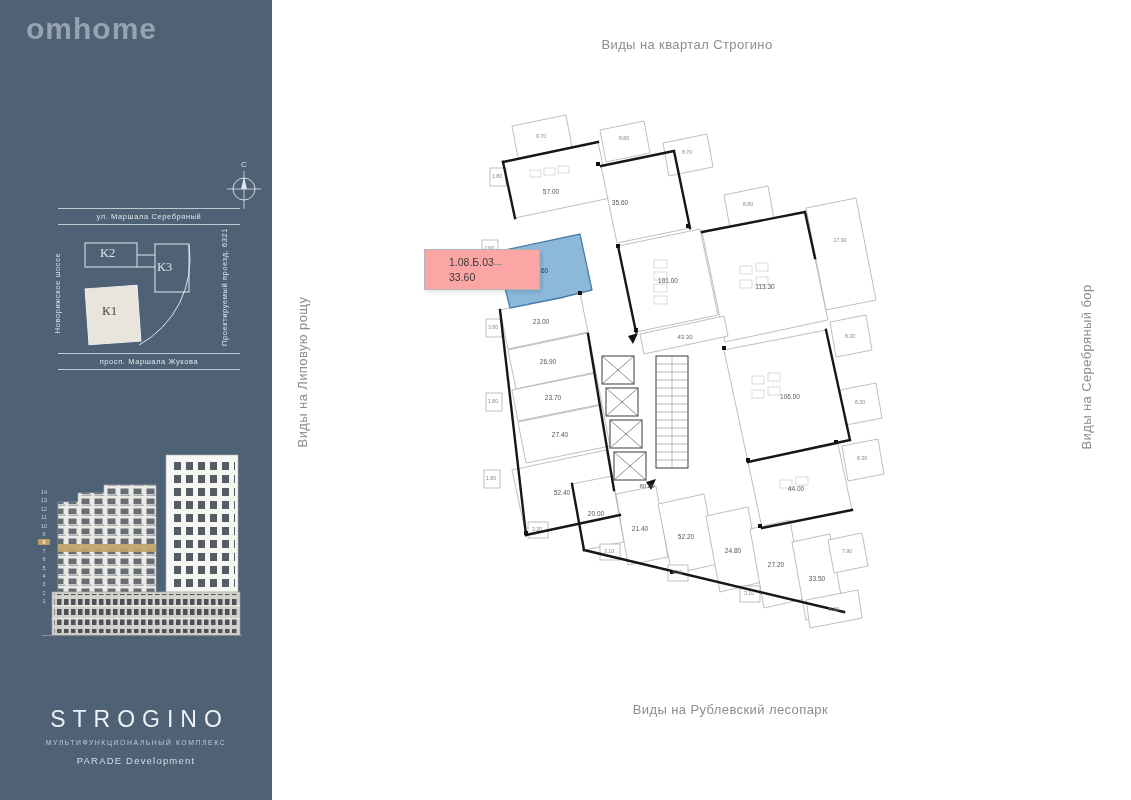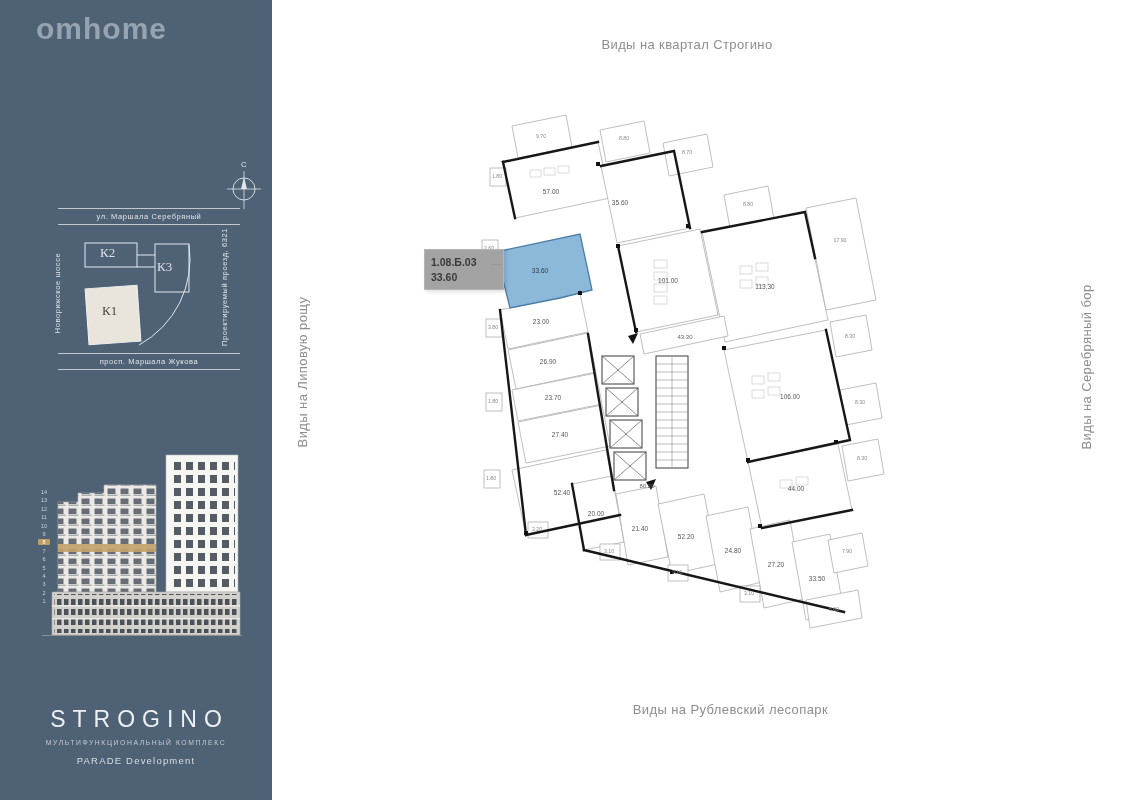--- a/index.html
+++ b/index.html
@@ -3,21 +3,21 @@
 <meta charset="utf-8">
 <style>
   html,body{margin:0;padding:0;}
   body{
     width:1131px;height:800px;position:relative;overflow:hidden;
     background:#ffffff;
     font-family:"Liberation Sans","DejaVu Sans",sans-serif;
   }
   
   .sidebar{position:absolute;left:0;top:0;width:272px;height:800px;background:var(--sidebar_bg,#4E6175);}
-  .logo{position:absolute;left:36px;top:12px;font-size:30px;font-weight:bold;color:#A9B4C0;opacity:.8;letter-spacing:1px;z-index:3;}
+  .logo{position:absolute;left:26px;top:12px;font-size:30px;font-weight:bold;color:#A9B4C0;opacity:.8;letter-spacing:1px;z-index:3;}
   .floor-title{position:absolute;left:44px;top:24px;font-size:44px;font-weight:300;color:#F2F5F8;letter-spacing:5px;z-index:2;white-space:nowrap;}
   .compass{position:absolute;left:222px;top:156px;width:44px;height:56px;}
   .street-h{position:absolute;left:58px;width:182px;text-align:center;font-size:7.5px;color:#DFE6EC;letter-spacing:.6px;
     padding:3px 0;border-top:1px solid rgba(255,255,255,.65);border-bottom:1px solid rgba(255,255,255,.65);}
   .street-top{top:208px;}
   .street-bottom{top:353px;}
   .anchor{position:absolute;width:0;height:0;}
   .anchor>span{position:absolute;white-space:nowrap;transform:translate(-50%,-50%) rotate(-90deg);display:block;}
   .street-v>span{font-size:7.5px;color:#DFE6EC;letter-spacing:.6px;}
   .sitemap-svg{position:absolute;left:75px;top:235px;width:150px;height:115px;}
@@ -30,22 +30,22 @@
   .floors span.hl{background:var(--floor_marker,#BF9E62);color:#FFFFFF;border-radius:1px;}
   .brand{position:absolute;left:0;top:706px;width:272px;text-align:center;}
   .brand-name{font-size:23px;font-weight:300;letter-spacing:7px;color:#EDF1F5;padding-left:7px;}
   .brand-sub{margin-top:6px;font-size:6.8px;letter-spacing:1.6px;color:#C2CBD5;}
   .brand-dev{margin-top:9px;font-size:9.5px;letter-spacing:1.2px;color:#D8DFE7;}
   
   .vlabel{position:absolute;font-size:13px;color:#8D8D8D;letter-spacing:.4px;}
   .vlabel-top{left:537px;top:37px;width:300px;text-align:center;}
   .vlabel-bottom{left:528px;top:702px;width:300px;text-align:right;}
   .vlabel-v>span{font-size:13px;color:#8D8D8D;letter-spacing:.4px;}
-  .callout{position:absolute;left:424px;top:249px;width:66px;background:#a3a3a3;border:1px solid #B5B5B5;
-    box-shadow:2px 2px 4px rgba(0,0,0,.12);padding:5px 6px;font-size:10.5px;font-weight:bold;color:#3A3A3A;line-height:1.4;z-index:4;}
+  .callout{position:absolute;left:424px;top:249px;width:66px;background:#fca5a5;border:1px solid #B5B5B5;
+    box-shadow:2px 2px 4px rgba(0,0,0,.12);padding:5px 24px;font-size:10.5px;font-weight:normal;color:#3A3A3A;line-height:1.4;z-index:4;}
   .leader{position:absolute;left:491px;top:264px;width:11px;height:1px;background:#9A9A9A;z-index:4;}
   .plan-wrap{position:absolute;left:440px;top:90px;width:470px;height:570px;}
   #plan-svg{position:absolute;left:0;top:0;width:470px;height:570px;}
   #plan-labels{position:absolute;left:0;top:0;width:470px;height:570px;pointer-events:none;}
   #plan-labels span{position:absolute;transform:translate(-50%,-50%);white-space:nowrap;}
   .rlabel{font-size:6.5px;color:#555;}
   .rlabel.hl{color:#2E3B46;}
   .clabel{font-size:6px;color:#666;}
   .blabel{font-size:5.2px;color:#8A8A8A;}
   

